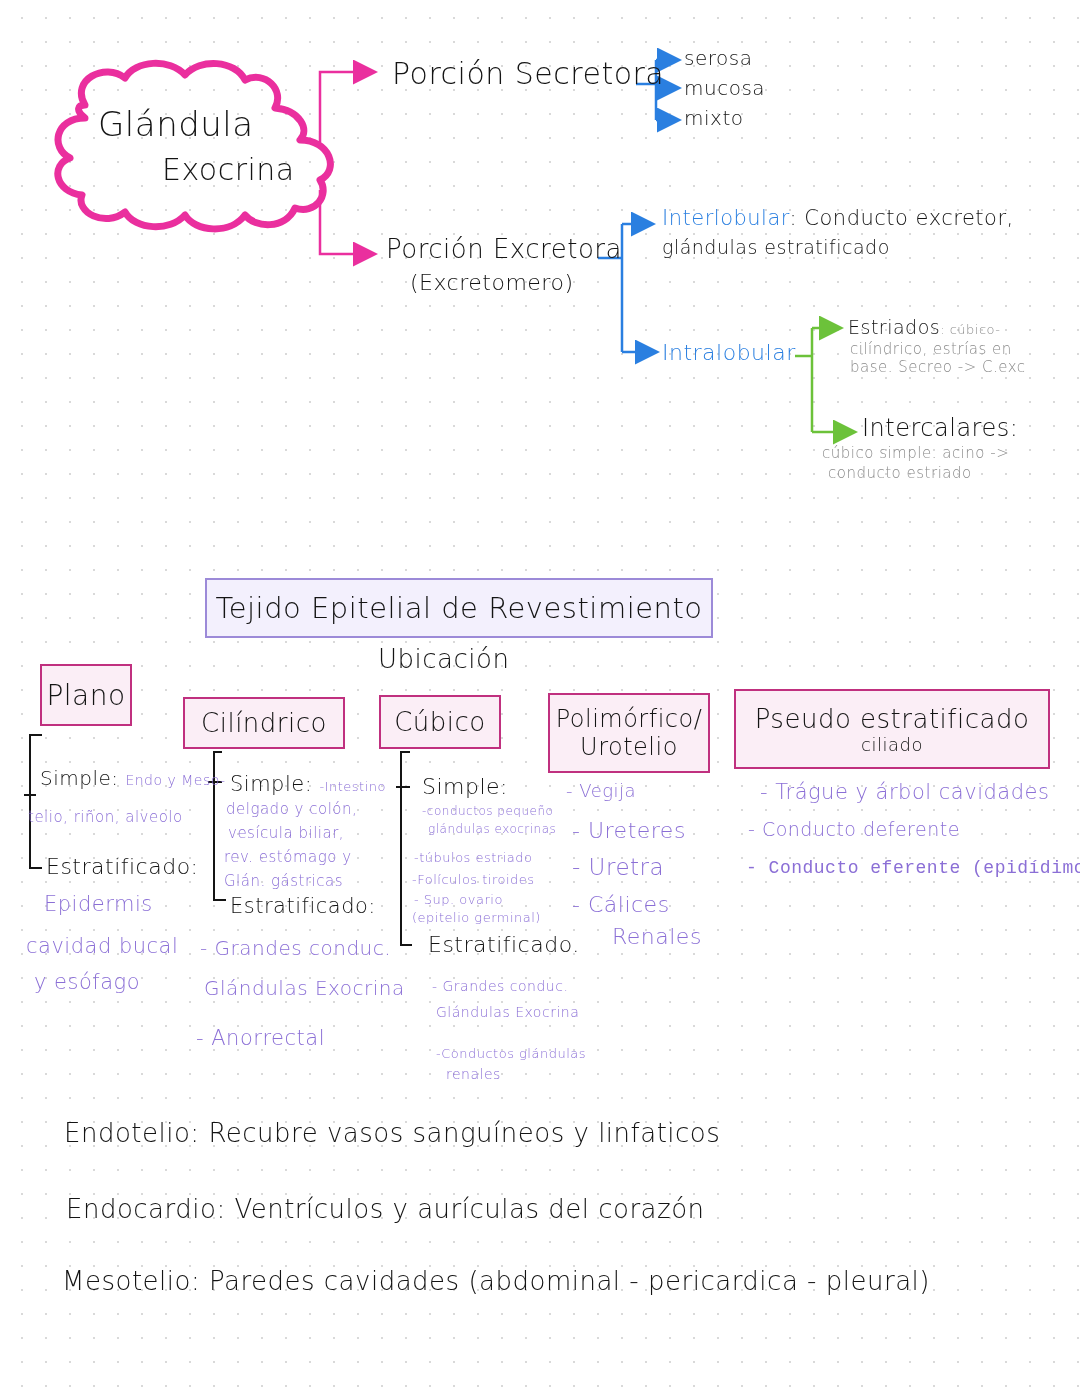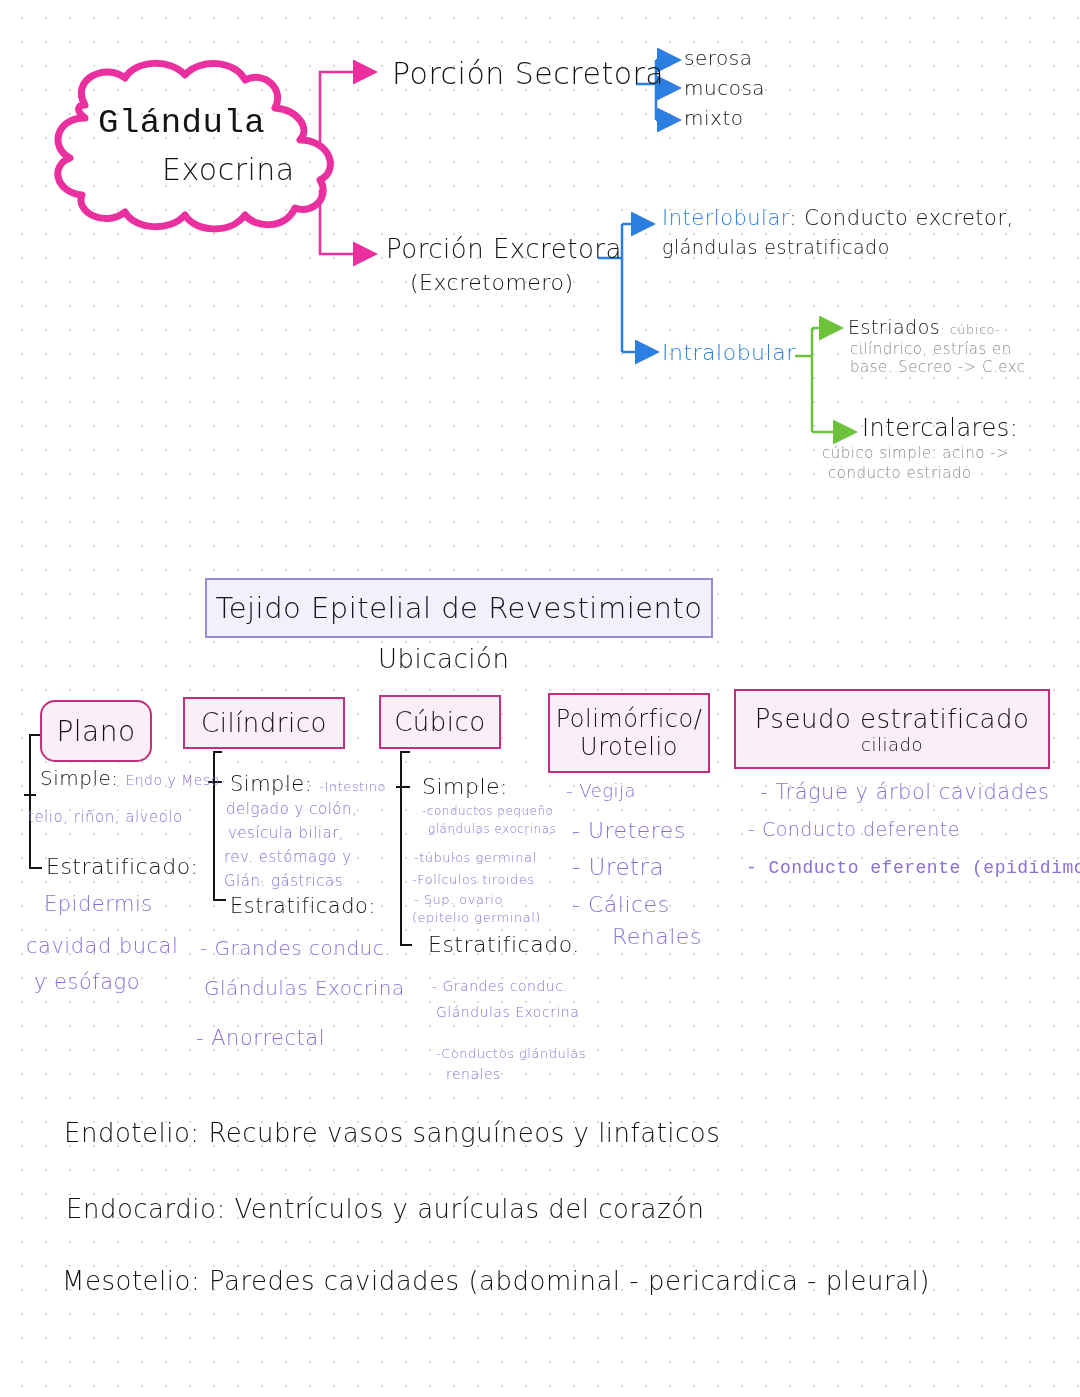--- a/index.html
+++ b/index.html
@@ -60,21 +60,21 @@
   <polyline points="812,432 848,432" fill="none" stroke="#6cc23a" stroke-width="2.5" marker-end="url(#gArrow)"></polyline>
 
   <polyline points="42,735 30,735 30,868 42,868" fill="none" stroke="#141414" stroke-width="2"></polyline>
   <line x1="24" y1="795" x2="36" y2="795" stroke="#141414" stroke-width="2"></line>
   <polyline points="222,752 214,752 214,900 226,900" fill="none" stroke="#141414" stroke-width="2"></polyline>
   <line x1="208" y1="782" x2="222" y2="782" stroke="#141414" stroke-width="2"></line>
   <polyline points="410,752 401,752 401,945 412,945" fill="none" stroke="#141414" stroke-width="2"></polyline>
   <line x1="396" y1="787" x2="410" y2="787" stroke="#141414" stroke-width="2"></line>
 </svg>
 
-<div class="abs hand black" style="left:98px;top:104px;font-size:34px;font-family:Liberation Mono, monospace;">Glándula</div>
+<div class="abs hand black" style="left:98px;top:104px;font-size:34px;">Glándula</div>
 <div class="abs hand black" style="left:162px;top:152px;font-size:30px;">Exocrina</div>
 
 <div class="abs hand black" style="left:392px;top:56px;font-size:30px;">Porción Secretora</div>
 <div class="abs hand black mid" style="left:684px;top:46px;font-size:20px;">serosa</div>
 <div class="abs hand black mid" style="left:684px;top:76px;font-size:20px;">mucosa</div>
 <div class="abs hand black mid" style="left:684px;top:106px;font-size:20px;">mixto</div>
 
 <div class="abs hand black" style="left:386px;top:234px;font-size:26px;">Porción Excretora</div>
 <div class="abs hand black" style="left:410px;top:270px;font-size:22px;">(Excretomero)</div>
 
@@ -93,21 +93,21 @@
 
 <div class="abs hand black" style="left:862px;top:414px;font-size:24px;">Intercalares:</div>
 <div class="abs hand gray" style="left:822px;top:444px;font-size:15px;">cúbico simple. acino -&gt;</div>
 <div class="abs hand gray" style="left:828px;top:464px;font-size:15px;">conducto estriado</div>
 
 <div class="titlebox" style="left:205px;top:578px;width:508px;height:60px;">
   <span class="hand black" style="font-size:29px;">Tejido Epitelial de Revestimiento</span>
 </div>
 <div class="abs hand black" style="left:378px;top:644px;font-size:26px;">Ubicación</div>
 
-<div class="pbox" style="left:40px;top:700px;width:112px;height:62px;border-radius:15px;">
+<div class="pbox" style="left:40px;top:664px;width:92px;height:62px;">
   <span class="hand black" style="font-size:28px;">Plano</span>
 </div>
 <div class="pbox" style="left:183px;top:697px;width:162px;height:52px;">
   <span class="hand black" style="font-size:26px;">Cilíndrico</span>
 </div>
 <div class="pbox" style="left:379px;top:695px;width:122px;height:54px;">
   <span class="hand black" style="font-size:26px;">Cúbico</span>
 </div>
 <div class="pbox" style="left:548px;top:693px;width:162px;height:80px;">
   <span class="hand black" style="font-size:24px;">Polimórfico/</span>
@@ -137,21 +137,21 @@
 <div class="abs hand purple" style="left:224px;top:848px;font-size:15px;">rev. estómago y</div>
 <div class="abs hand purple" style="left:224px;top:872px;font-size:15px;">Glán. gástricas</div>
 <div class="abs hand black" style="left:230px;top:894px;font-size:21px;">Estratificado:</div>
 <div class="abs hand purple" style="left:200px;top:936px;font-size:20px;">- Grandes conduc.</div>
 <div class="abs hand purple" style="left:204px;top:976px;font-size:20px;">Glándulas Exocrina</div>
 <div class="abs hand purple" style="left:196px;top:1026px;font-size:21px;">- Anorrectal</div>
 
 <div class="abs hand black" style="left:422px;top:774px;font-size:22px;">Simple:</div>
 <div class="abs hand purple" style="left:422px;top:804px;font-size:12px;">-conductos pequeño</div>
 <div class="abs hand purple" style="left:428px;top:822px;font-size:12px;">glándulas exocrinas</div>
-<div class="abs hand purple" style="left:414px;top:850px;font-size:13px;">-túbulos germinal</div>
+<div class="abs hand purple" style="left:414px;top:850px;font-size:13px;">-túbulos estriado</div>
 <div class="abs hand purple" style="left:412px;top:872px;font-size:13px;">-Folículos tiroides</div>
 <div class="abs hand purple" style="left:414px;top:892px;font-size:13px;">- Sup. ovario</div>
 <div class="abs hand purple" style="left:412px;top:910px;font-size:13px;">(epitelio germinal)</div>
 <div class="abs hand black" style="left:428px;top:932px;font-size:22px;">Estratificado.</div>
 <div class="abs hand purple" style="left:432px;top:978px;font-size:14px;">- Grandes conduc.</div>
 <div class="abs hand purple" style="left:436px;top:1004px;font-size:14px;">Glándulas Exocrina</div>
 <div class="abs hand purple" style="left:436px;top:1046px;font-size:13px;">-Conductos glándulas</div>
 <div class="abs hand purple" style="left:446px;top:1066px;font-size:14px;">renales</div>
 
 <div class="abs hand purple" style="left:566px;top:780px;font-size:18px;">- Vegija</div>

